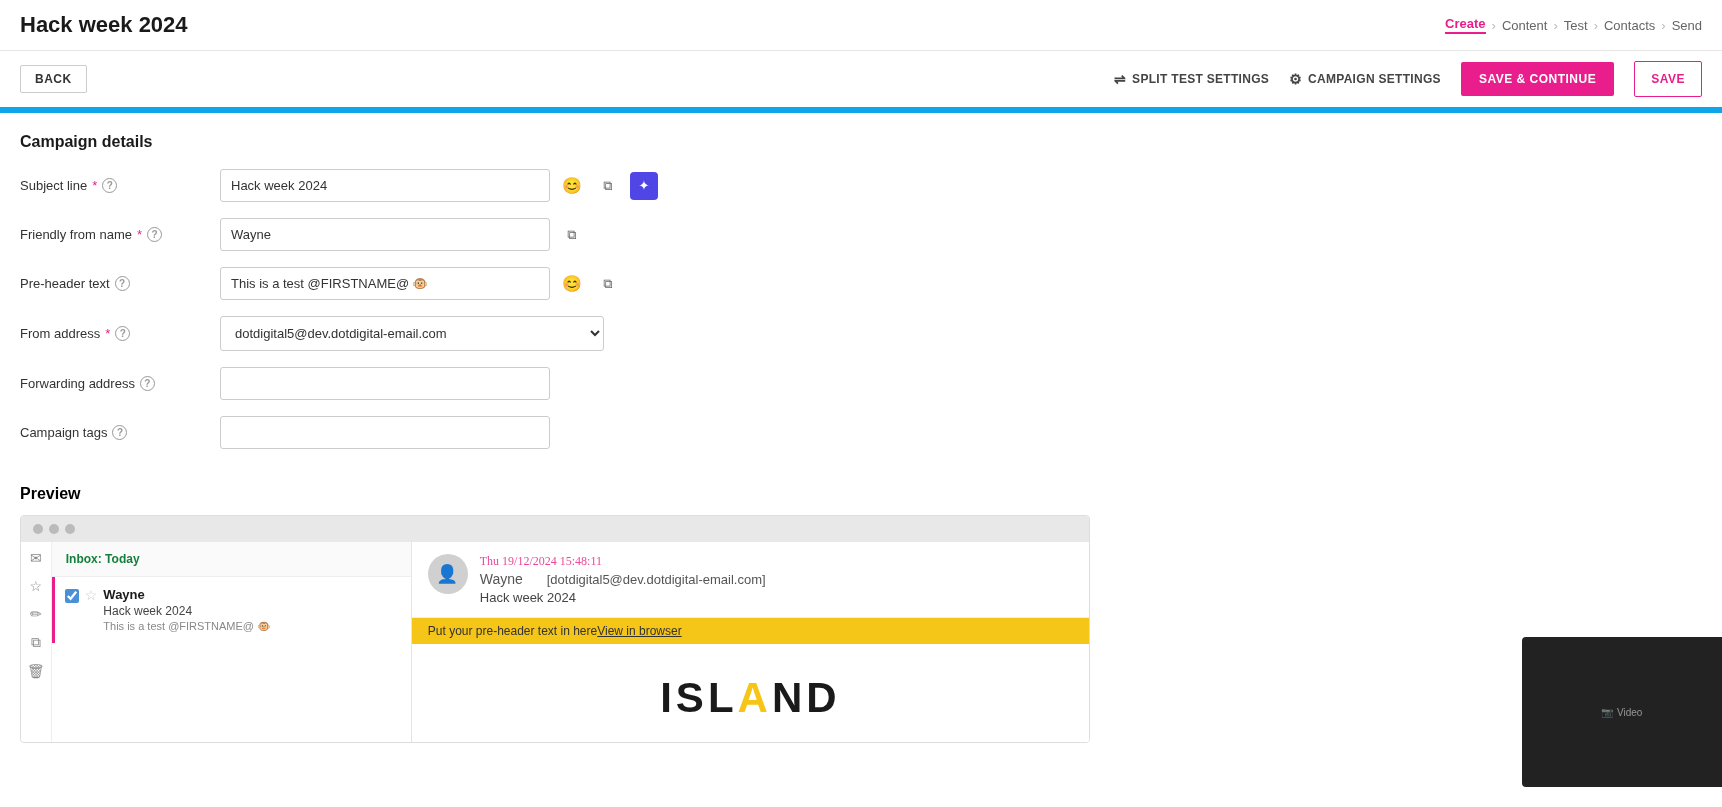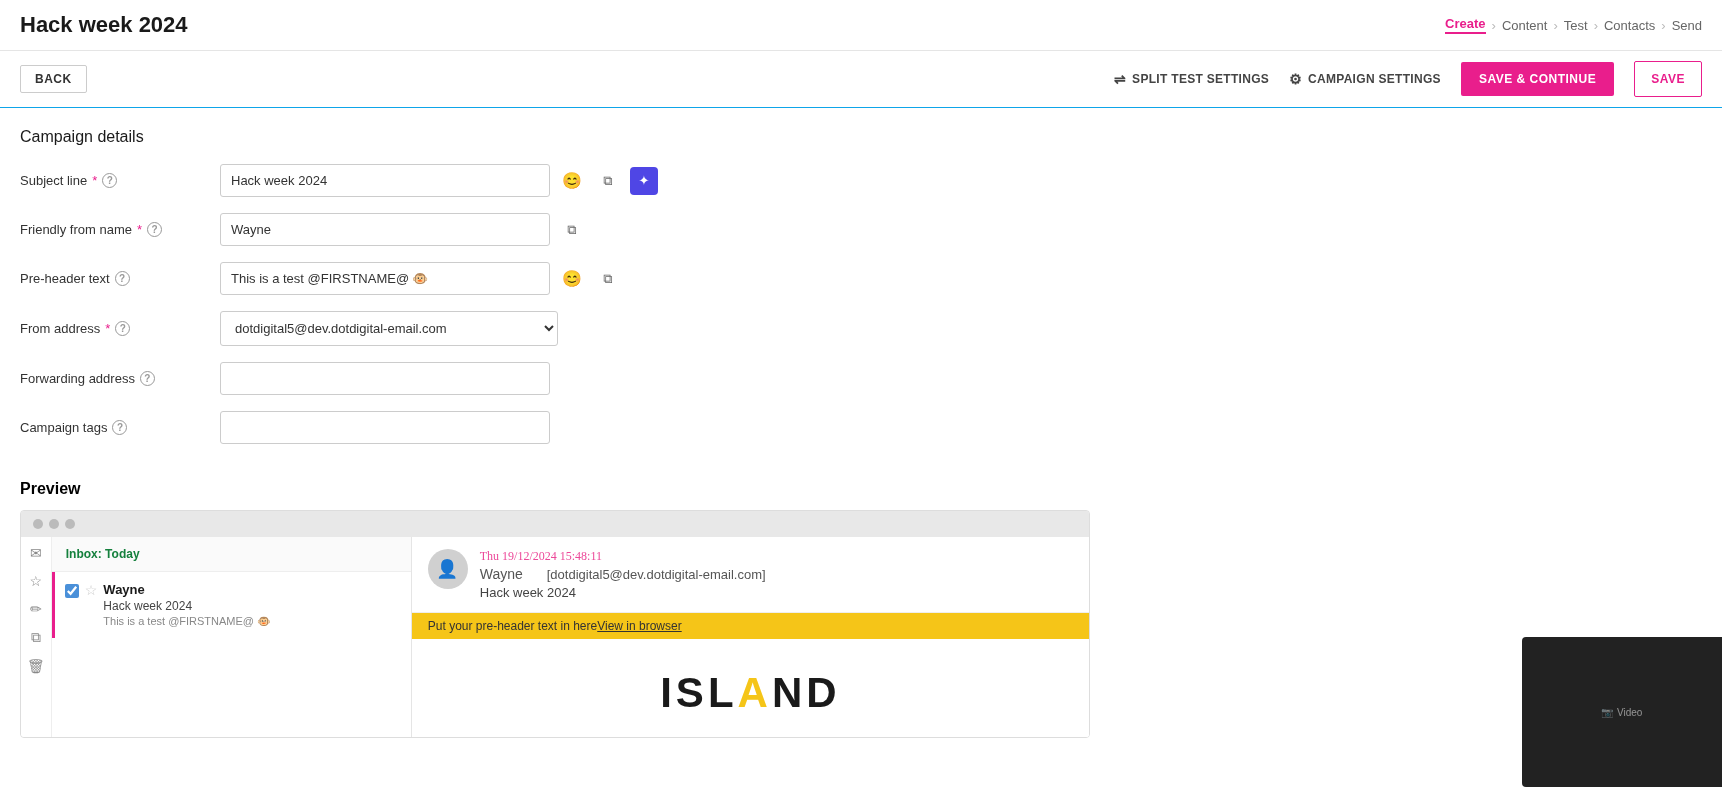--- a/index.html
+++ b/index.html
@@ -32,21 +32,21 @@
       padding-bottom: 1px;
     }
     .breadcrumb .sep { color: #bbb; }
 
     
     .sub-bar {
       display: flex;
       align-items: center;
       justify-content: space-between;
       padding: 10px 20px;
-      border-bottom: 1px solid #0ea5e9;
+      border-bottom: 6px solid #0ea5e9;
     }
     .back-btn {
       border: 1px solid #ccc;
       background: #fff;
       padding: 6px 14px;
       font-size: 12px;
       font-weight: 600;
       cursor: pointer;
       border-radius: 2px;
       color: #333;
@@ -95,21 +95,21 @@
       letter-spacing: 0.5px;
     }
 
     
     .content {
       padding: 20px 20px;
       max-width: 760px;
     }
     .section-title {
       font-size: 16px;
-      font-weight: 400;
+      font-weight: 700;
       margin-bottom: 18px;
       color: #1a1a1a;
     }
 
     .form-row {
       display: flex;
       align-items: center;
       margin-bottom: 16px;
     }
     .form-label {
@@ -146,21 +146,21 @@
       width: 330px;
       padding: 8px 10px;
       border: 1px solid #ccc;
       border-radius: 3px;
       font-size: 13px;
       color: #333;
       outline: none;
     }
 
     .form-select {
-      width: 338px;
+      width: 384px;
       padding: 8px 10px;
       border: 1px solid #ccc;
       border-radius: 3px;
       font-size: 13px;
       color: #333;
       background: #fff;
       cursor: pointer;
       outline: none;
     }
 

